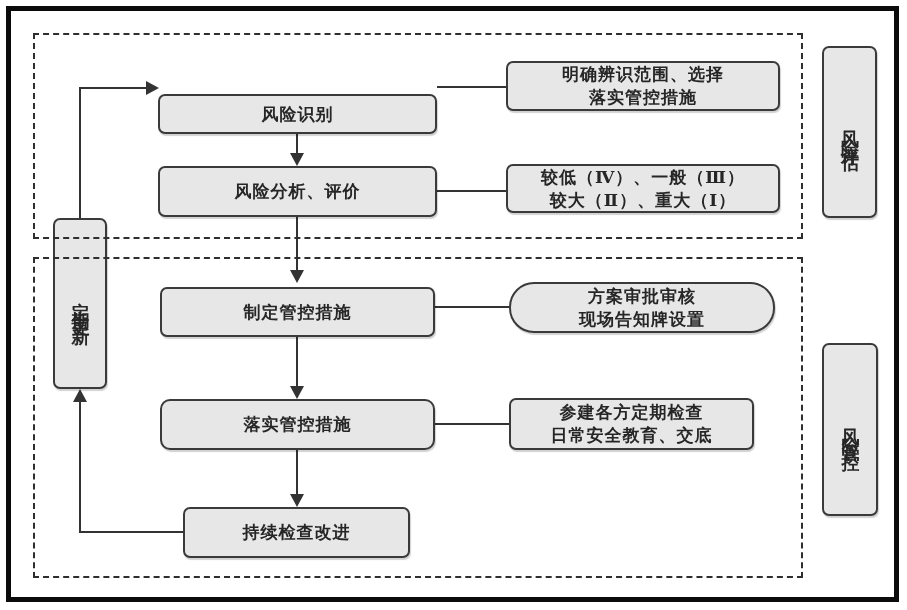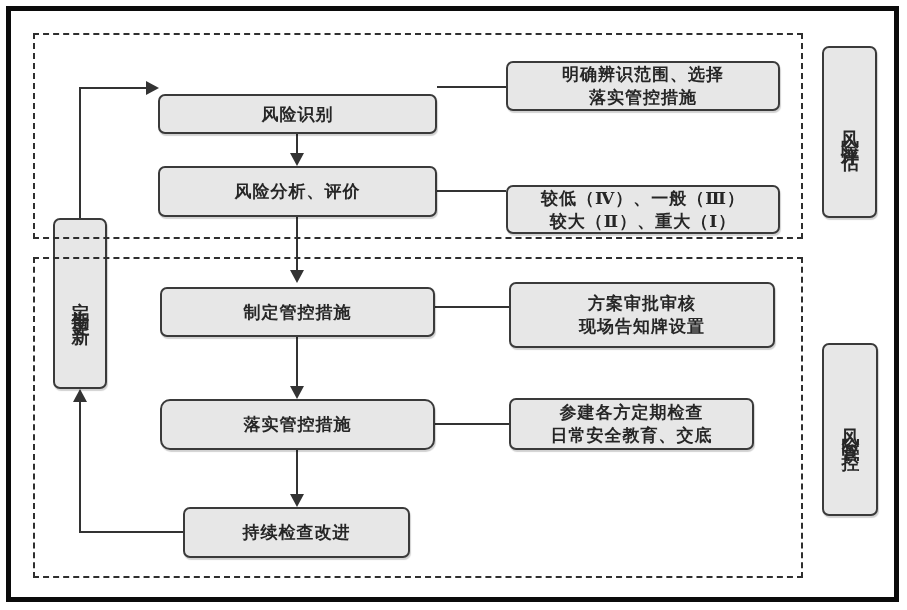--- a/index.html
+++ b/index.html
@@ -93,26 +93,26 @@
 
   <div class="node" style="left:183px; top:507px; width:227px; height:51px;">
     <span>持续检查改进</span>
   </div>
 
   <div class="node" style="left:506px; top:61px; width:274px; height:50px;">
     <span>明确辨识范围、选择</span>
     <span>落实管控措施</span>
   </div>
 
-  <div class="node" style="left:506px; top:185px; width:274px; height:49px;">
+  <div class="node" style="left:506px; top:164px; width:274px; height:49px;">
     <span>较低（Ⅳ）、一般（Ⅲ）</span>
     <span>较大（Ⅱ）、重大（Ⅰ）</span>
   </div>
 
-  <div class="node" style="left:509px; top:282px; width:266px; height:66px;">
+  <div class="node" style="left:509px; top:282px; width:266px; height:51px;border-radius:25px;">
     <span>方案审批审核</span>
     <span>现场告知牌设置</span>
   </div>
 
   <div class="node" style="left:509px; top:398px; width:245px; height:52px;">
     <span>参建各方定期检查</span>
     <span>日常安全教育、交底</span>
   </div>
 
   <div class="node vnode" style="left:53px; top:218px; width:54px; height:171px;">

